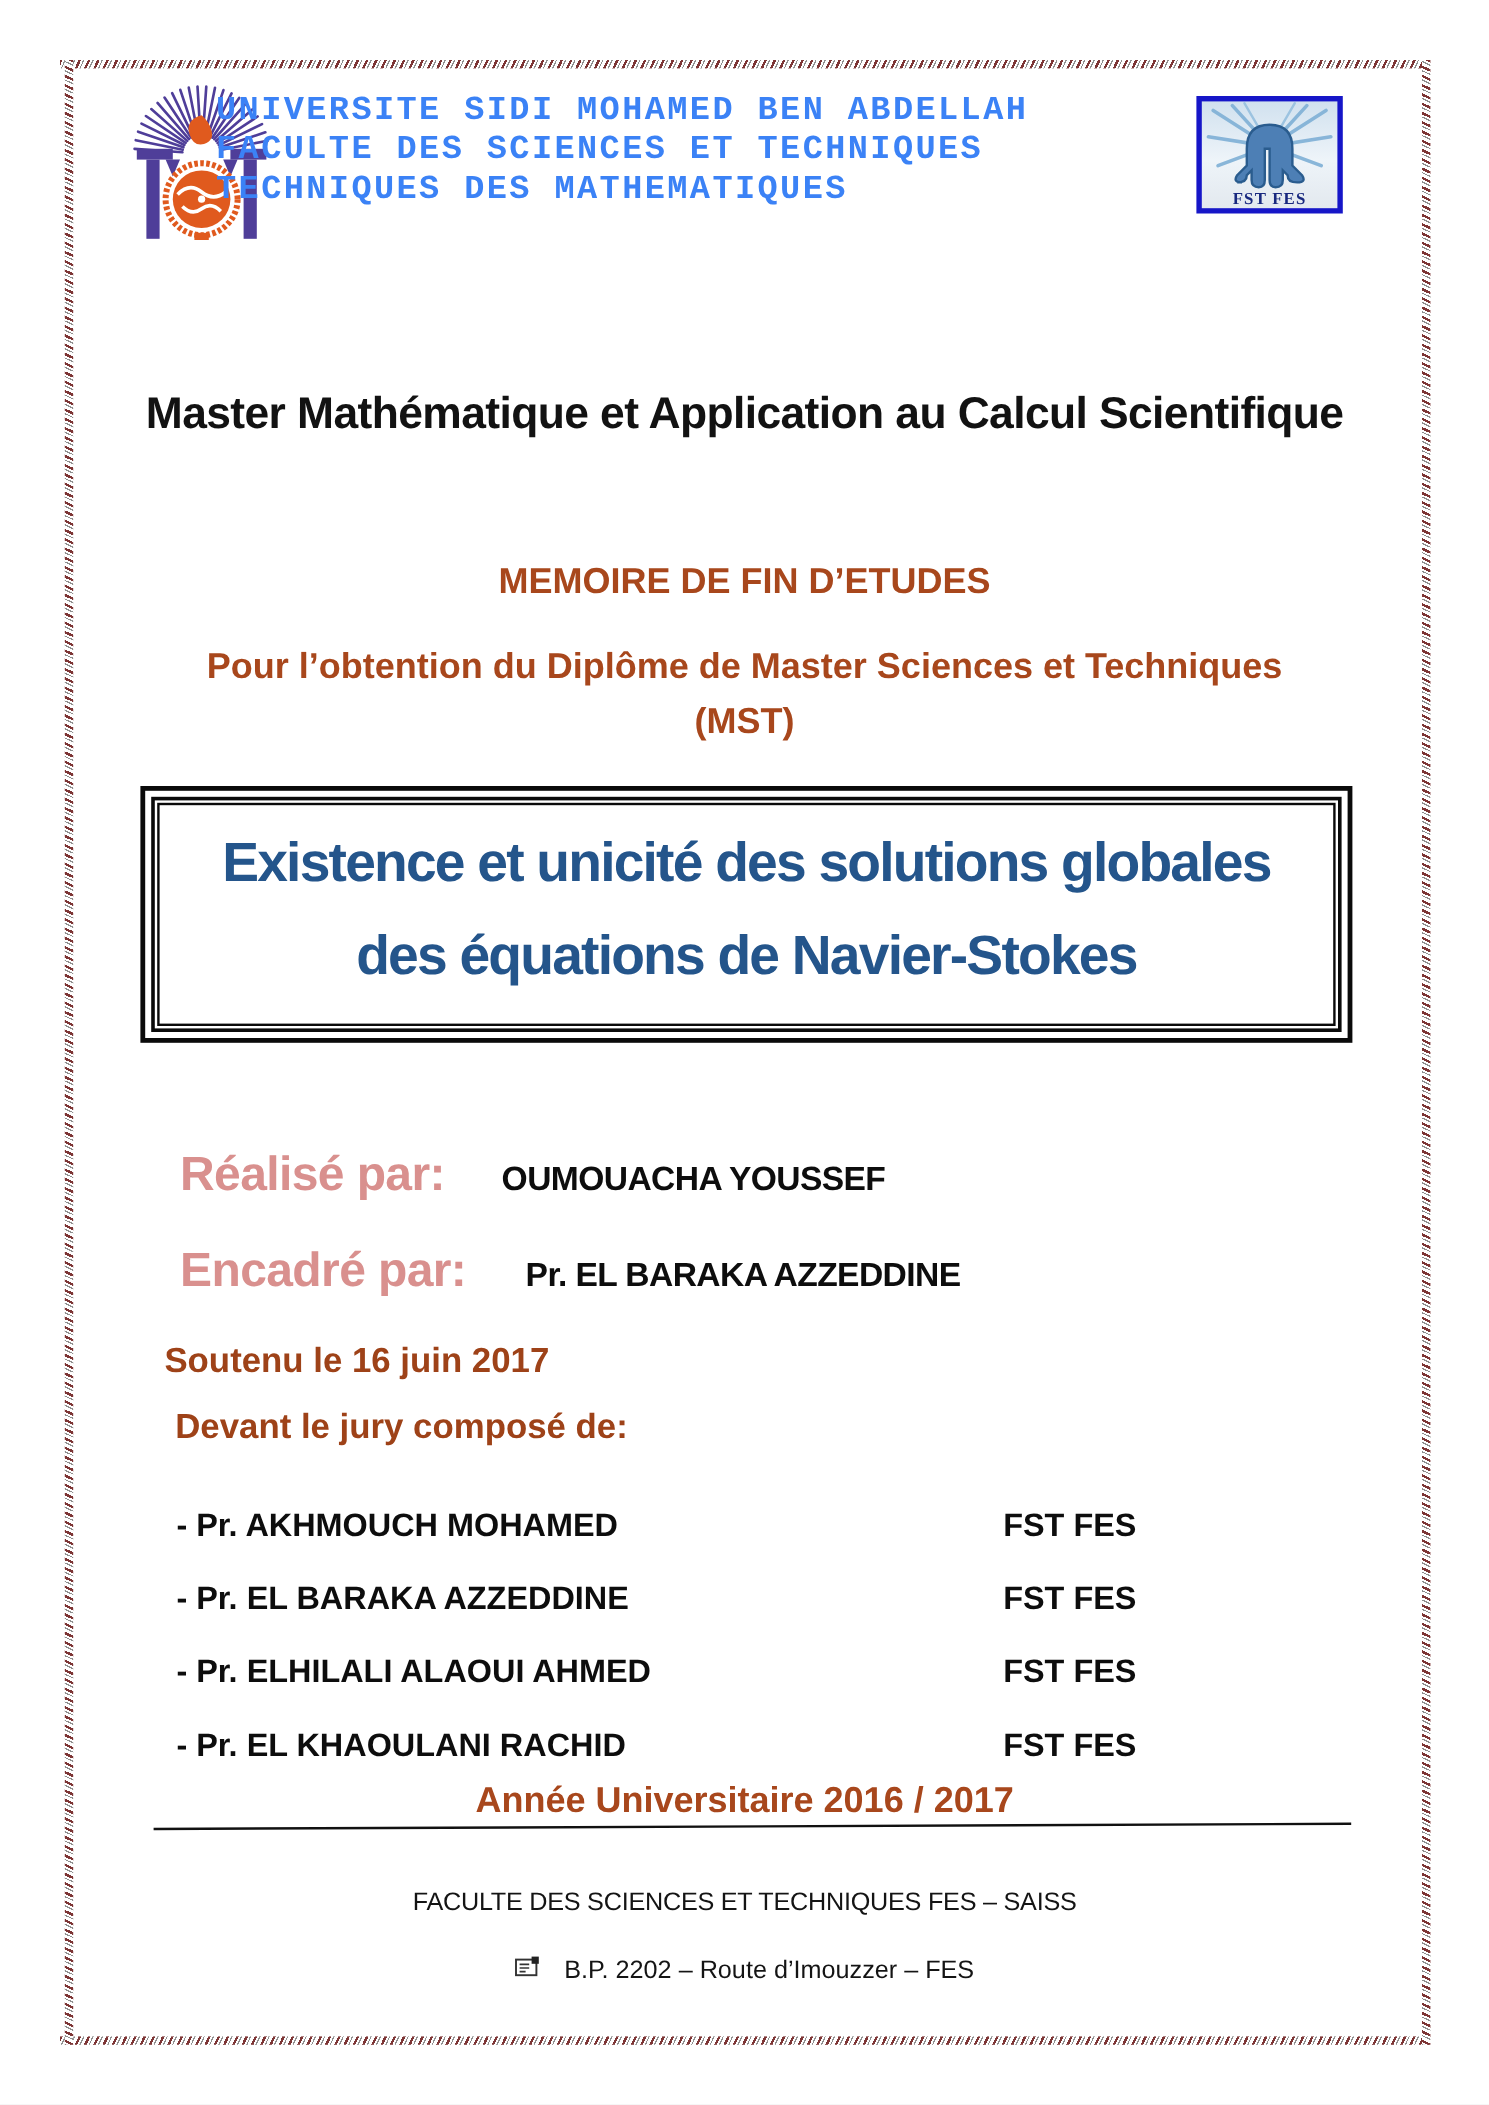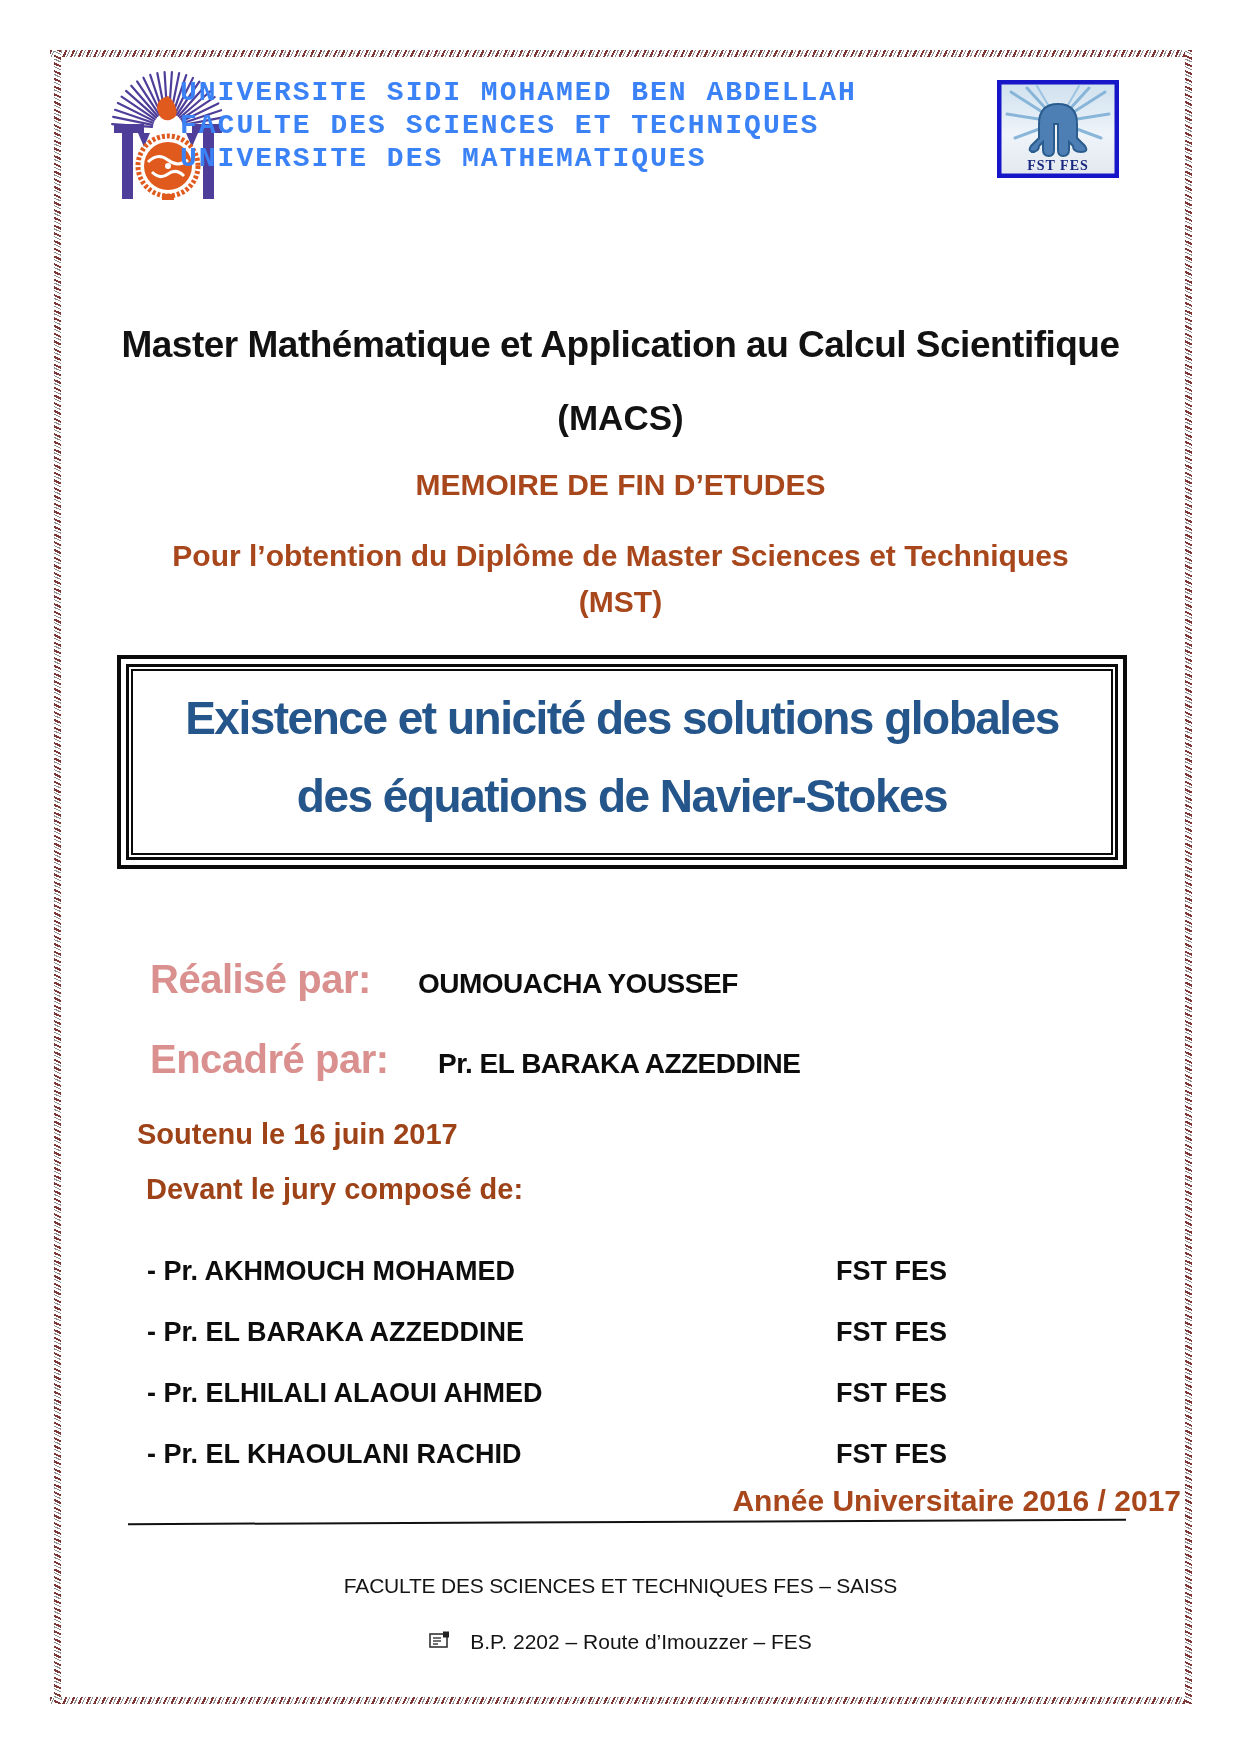--- a/index.html
+++ b/index.html
@@ -47,21 +47,21 @@
   .row-encadre .people-value{margin-left:20px;}
 
   .soutenu{top:1118px;left:137px;font-size:29px;font-weight:bold;color:#9E4218;}
   .devant{top:1173px;left:146px;font-size:29px;font-weight:bold;color:#9E4218;}
 
   .jury{top:1241px;left:147px;right:110px;}
   .jury-row{display:flex;align-items:center;height:61px;}
   .jury-name{width:689px;font-size:27px;font-weight:bold;color:#0d0d0d;}
   .jury-affil{font-size:27px;font-weight:bold;color:#0d0d0d;}
 
-  .annee{top:1481px;font-size:30px;font-weight:bold;line-height:40px;color:#A8471C;text-align:right;}
+  .annee{top:1481px;font-size:30px;font-weight:bold;line-height:40px;color:#A8471C;}
   .rule{top:1521px;left:128px;width:998px;height:2px;background:#111;transform:rotate(-0.25deg);}
 
   .foot-fac{top:1574px;font-size:21px;font-weight:400;letter-spacing:-0.2px;color:#141414;}
   .foot-bp{top:1630px;left:60px;right:60px;display:flex;justify-content:center;align-items:center;gap:20px;
     font-size:21px;font-weight:400;color:#141414;}
 </style>
 </head>
 <body>
 
 <div class="page">
@@ -115,21 +115,21 @@
       <path d="M50 96 q10 -10 20 -2 q10 8 20 0" stroke="#ffffff" stroke-width="3" fill="none"></path>
       <path d="M54 106 q8 8 16 2 q8 -6 16 2" stroke="#ffffff" stroke-width="3" fill="none"></path>
       <circle cx="70" cy="100" r="3" fill="#ffffff"></circle>
       <rect x="64" y="128" width="12" height="6" fill="#e05a1e"></rect>
     </svg>
   </div>
 
   <div class="abs header-text">
     <div>UNIVERSITE SIDI MOHAMED BEN ABDELLAH</div>
     <div>FACULTE DES SCIENCES ET TECHNIQUES</div>
-    <div>UNIVERSITE DES MATHEMATIQUES</div>
+    <div>TECHNIQUES DES MATHEMATIQUES</div>
   </div>
 
   <div class="abs fst-logo">
     <svg width="122" height="98" viewBox="0 0 122 98">
       <defs>
         <linearGradient id="fstbg" x1="0" y1="0" x2="0" y2="1">
           <stop offset="0" stop-color="#cfe0ee"></stop>
             <stop offset="0.55" stop-color="#eef4f9"></stop>
             <stop offset="1" stop-color="#e2e8ee"></stop>
         </linearGradient>
@@ -149,21 +149,20 @@
         <line x1="61" y1="42" x2="40" y2="6"></line>
           <line x1="61" y1="42" x2="82" y2="6"></line>
       </g>
 
       <path d="M38 72 q-8 0 -4 -6 q4 -4 8 -8 l0 -14 q0 -20 19 -20 q19 0 19 20 l0 14 q4 4 8 8 q4 6 -4 6 q-8 0 -8 -6 l-4 -4 l0 8 q0 6 -6 6 q-5 0 -5 -6 l0 -26 l-4 0 l0 26 q0 6 -5 6 q-6 0 -6 -6 l0 -8 l-4 4 q0 6 -8 6 z" fill="#4d7fb5" stroke="#2a5c8e" stroke-width="2"></path>
       <text x="61" y="90" text-anchor="middle" font-family="Liberation Serif,serif" font-size="14" font-weight="bold" fill="#18287f" letter-spacing="1">FST FES</text>
     </svg>
   </div>
 
   <div class="abs center h-master">Master Mathématique et Application au Calcul Scientifique</div>
-  <div class="abs center h-macs">(MACS)</div>
   <div class="abs center h-memoire">MEMOIRE DE FIN D’ETUDES</div>
   <div class="abs center h-pour">Pour l’obtention du Diplôme de Master Sciences et Techniques</div>
   <div class="abs center h-mst">(MST)</div>
 
   <div class="abs tbox">
     <div class="tbox-mid">
       <div class="tbox-in">
         <div class="thesis-title">Existence et unicité des solutions globales</div>
         <div class="thesis-title">des équations de Navier-Stokes</div>
       </div>

